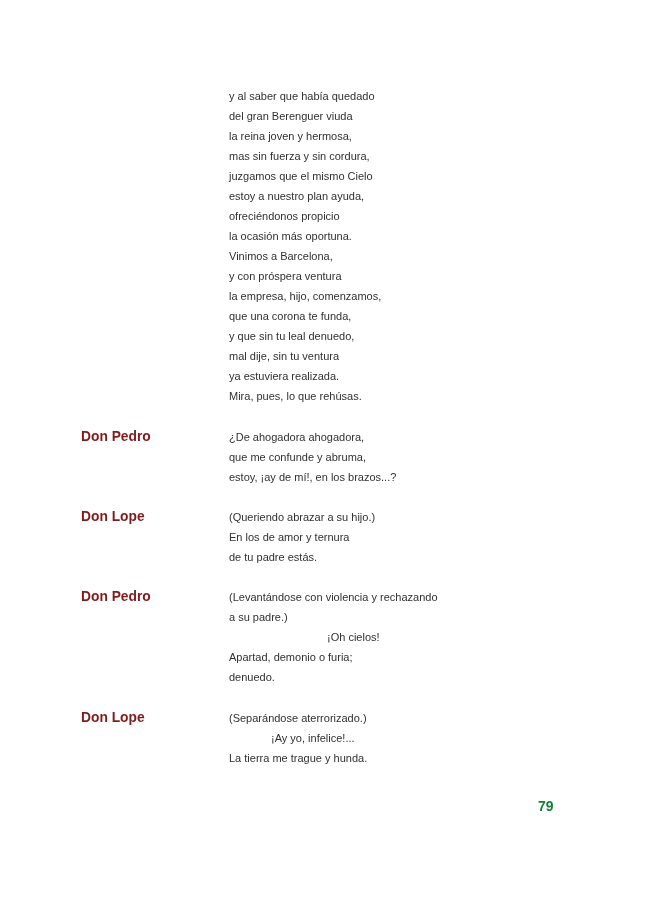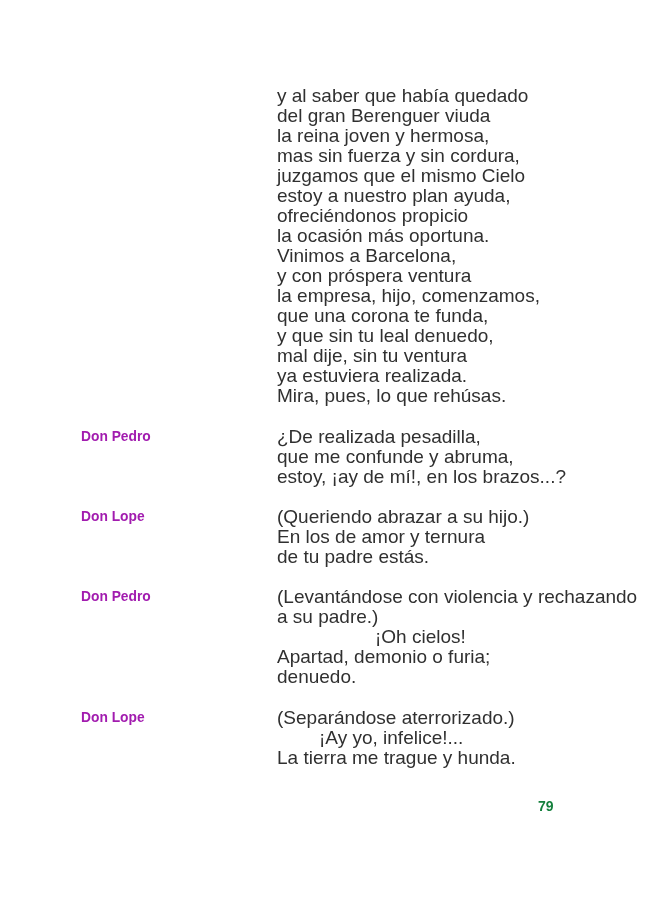--- a/index.html
+++ b/index.html
@@ -1,20 +1,20 @@
 <!DOCTYPE html>
 <html><head>
   <meta charset="utf-8">
   <style>
     html, body { margin:0; padding:0; background:#ffffff; }
     body { width:650px; height:919px; position:relative; overflow:hidden;
            font-family:"Liberation Sans", "DejaVu Sans", sans-serif; color:#2a2a2a; }
     .page { position:absolute; left:0; top:0; width:650px; height:919px; }
-    .line { position:absolute; font-size:19px; line-height:20px; white-space:nowrap; color:#303030;margin-left:48px; }
-    .speaker { position:absolute; left:81px; font-size:13.8px; font-weight:bold; color:#a21caf; line-height:20px; }
+    .line { position:absolute; font-size:11px; line-height:20px; white-space:nowrap; color:#303030; }
+    .speaker { position:absolute; left:81px; font-size:13.8px; font-weight:bold; color:#7f1d1d; line-height:20px; }
     .pagenum { position:absolute; left:538px; top:798px; font-size:14px; font-weight:bold; color:#15803d; }
   </style>
 </head>
 <body>
 
 <div class="page">
 
   <div>
     <div class="line" style="left:229px;top:86px">y al saber que había quedado</div>
     <div class="line" style="left:229px;top:106px">del gran Berenguer viuda</div>
@@ -29,21 +29,21 @@
     <div class="line" style="left:229px;top:286px">la empresa, hijo, comenzamos,</div>
     <div class="line" style="left:229px;top:306px">que una corona te funda,</div>
     <div class="line" style="left:229px;top:326px">y que sin tu leal denuedo,</div>
     <div class="line" style="left:229px;top:346px">mal dije, sin tu ventura</div>
     <div class="line" style="left:229px;top:366px">ya estuviera realizada.</div>
     <div class="line" style="left:229px;top:386px">Mira, pues, lo que rehúsas.</div>
   </div>
 
   <div>
     <div class="speaker" style="top:427px">Don Pedro</div>
-    <div class="line" style="left:229px;top:427px">¿De realizada pesadilla,</div>
+    <div class="line" style="left:229px;top:427px">¿De ahogadora ahogadora,</div>
     <div class="line" style="left:229px;top:447px">que me confunde y abruma,</div>
     <div class="line" style="left:229px;top:467px">estoy, ¡ay de mí!, en los brazos...?</div>
   </div>
 
   <div>
     <div class="speaker" style="top:507px">Don Lope</div>
     <div class="line" style="left:229px;top:507px">(Queriendo abrazar a su hijo.)</div>
     <div class="line" style="left:229px;top:527px">En los de amor y ternura</div>
     <div class="line" style="left:229px;top:547px">de tu padre estás.</div>
   </div>

